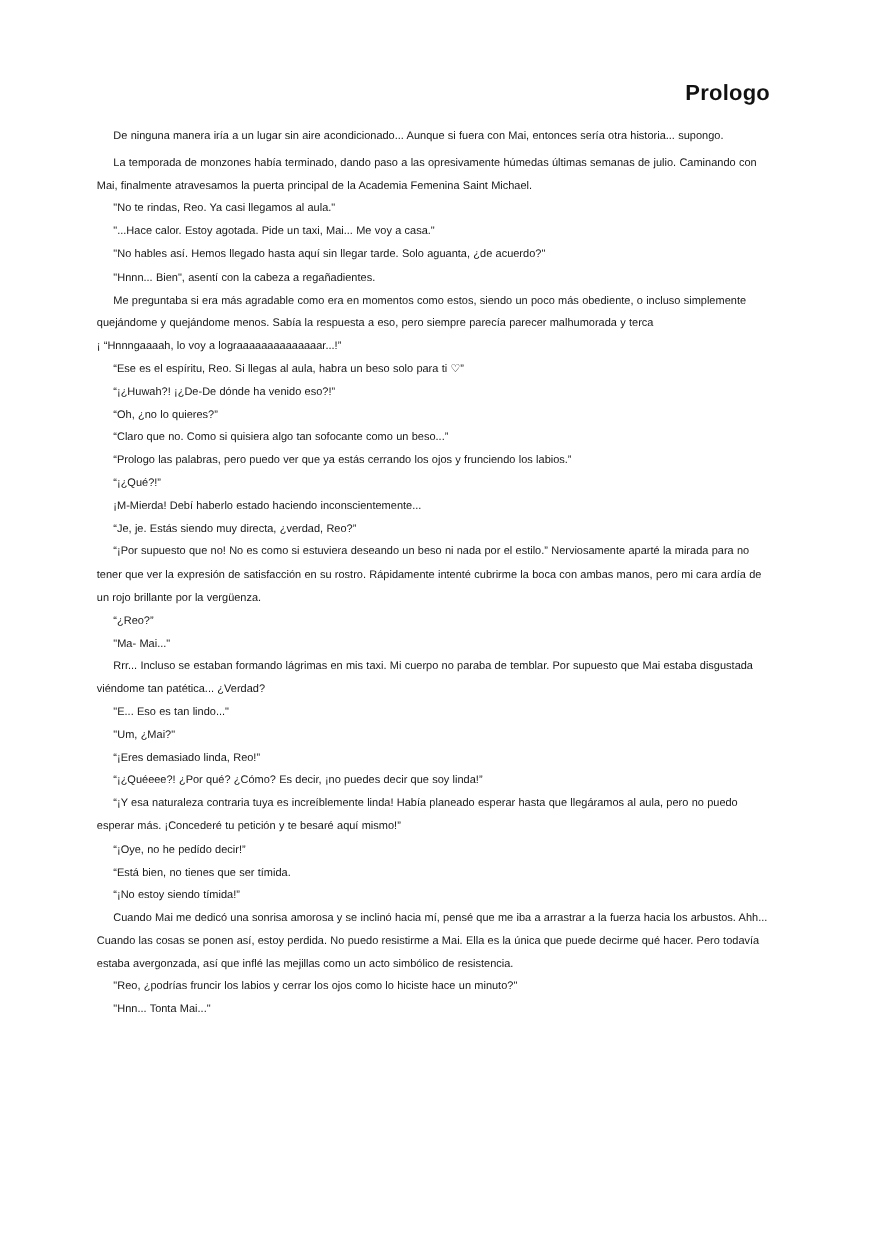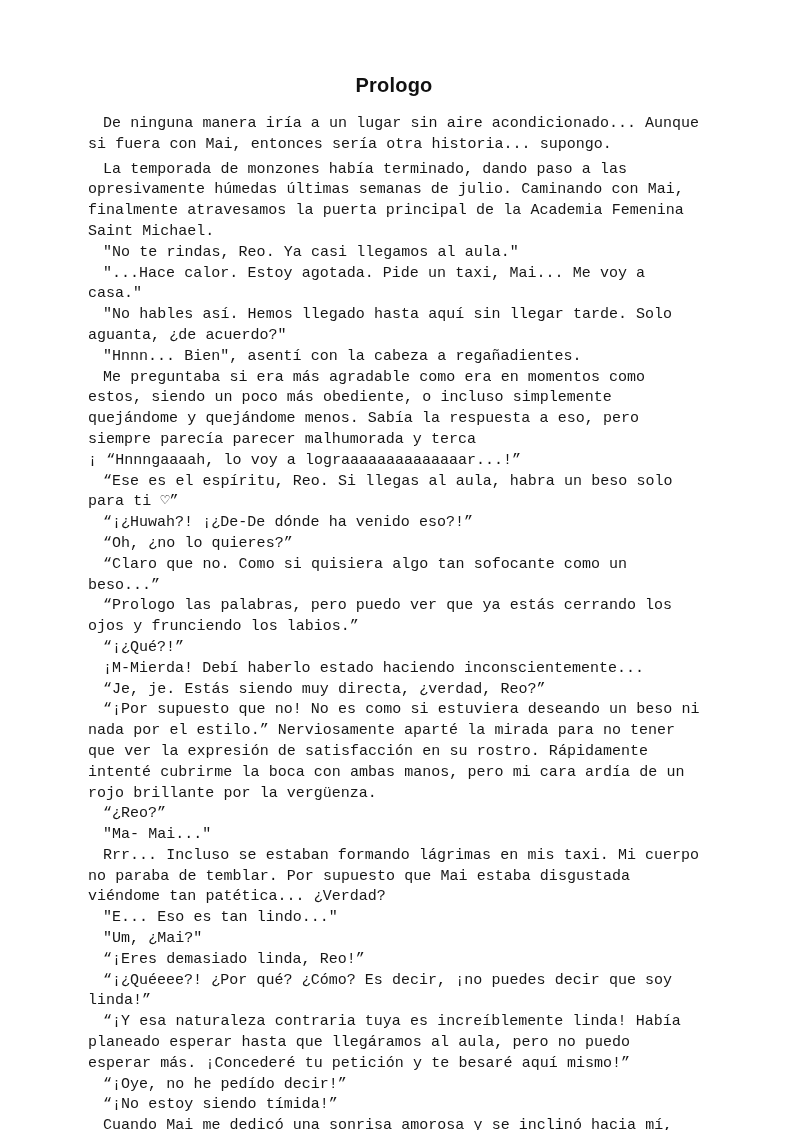--- a/index.html
+++ b/index.html
@@ -14,35 +14,34 @@
     background: #ffffff;
     box-sizing: border-box;
     padding: 74px 100px 0 88px;
     font-family: "Liberation Sans", "DejaVu Sans", sans-serif;
     color: #161616;
     overflow: hidden;
   }
   .doc-title {
     font-size: 20px;
     font-weight: 700;
-    text-align: center;
+    text-align: right;
     margin: 0 0 17px 0;
     letter-spacing: 0.2px;
     color: #111111;
   }
   .doc-body {
     width: 614px;
   }
   .para {
     margin: 0;
-    font-size: 15px;
+    font-size: 10px;
     line-height: 20.8px;
     white-space: normal;
     word-spacing: 0.2px;
-    font-family: Liberation Mono, monospace;
   }
   .para.indent {
     text-indent: 15px;
   }
   .para.gap {
     margin-top: 4px;
   }
 </style>
 </head>
 <body>
@@ -69,18 +68,19 @@
       <p class="para indent">“¡Por supuesto que no! No es como si estuviera deseando un beso ni nada por el estilo.” Nerviosamente aparté la mirada para no tener que ver la expresión de satisfacción en su rostro. Rápidamente intenté cubrirme la boca con ambas manos, pero mi cara ardía de un rojo brillante por la vergüenza.</p>
       <p class="para indent">“¿Reo?”</p>
       <p class="para indent">"Ma- Mai..."</p>
       <p class="para indent">Rrr... Incluso se estaban formando lágrimas en mis taxi. Mi cuerpo no paraba de temblar. Por supuesto que Mai estaba disgustada viéndome tan patética... ¿Verdad?</p>
       <p class="para indent">"E... Eso es tan lindo..."</p>
       <p class="para indent">"Um, ¿Mai?"</p>
       <p class="para indent">“¡Eres demasiado linda, Reo!”</p>
       <p class="para indent">“¡¿Quéeee?! ¿Por qué? ¿Cómo? Es decir, ¡no puedes decir que soy linda!”</p>
       <p class="para indent">“¡Y esa naturaleza contraria tuya es increíblemente linda! Había planeado esperar hasta que llegáramos al aula, pero no puedo esperar más. ¡Concederé tu petición y te besaré aquí mismo!”</p>
       <p class="para indent">“¡Oye, no he pedído decir!”</p>
+      <p class="para indent">“Está bien, no tienes que ser tímida.</p>
       <p class="para indent">“¡No estoy siendo tímida!”</p>
       <p class="para indent">Cuando Mai me dedicó una sonrisa amorosa y se inclinó hacia mí, pensé que me iba a arrastrar a la fuerza hacia los arbustos. Ahh... Cuando las cosas se ponen así, estoy perdida. No puedo resistirme a Mai. Ella es la única que puede decirme qué hacer. Pero todavía estaba avergonzada, así que inflé las mejillas como un acto simbólico de resistencia.</p>
       <p class="para indent">"Reo, ¿podrías fruncir los labios y cerrar los ojos como lo hiciste hace un minuto?"</p>
       <p class="para indent">"Hnn... Tonta Mai..."</p>
     </div>
 </div>
 
 </body></html>

